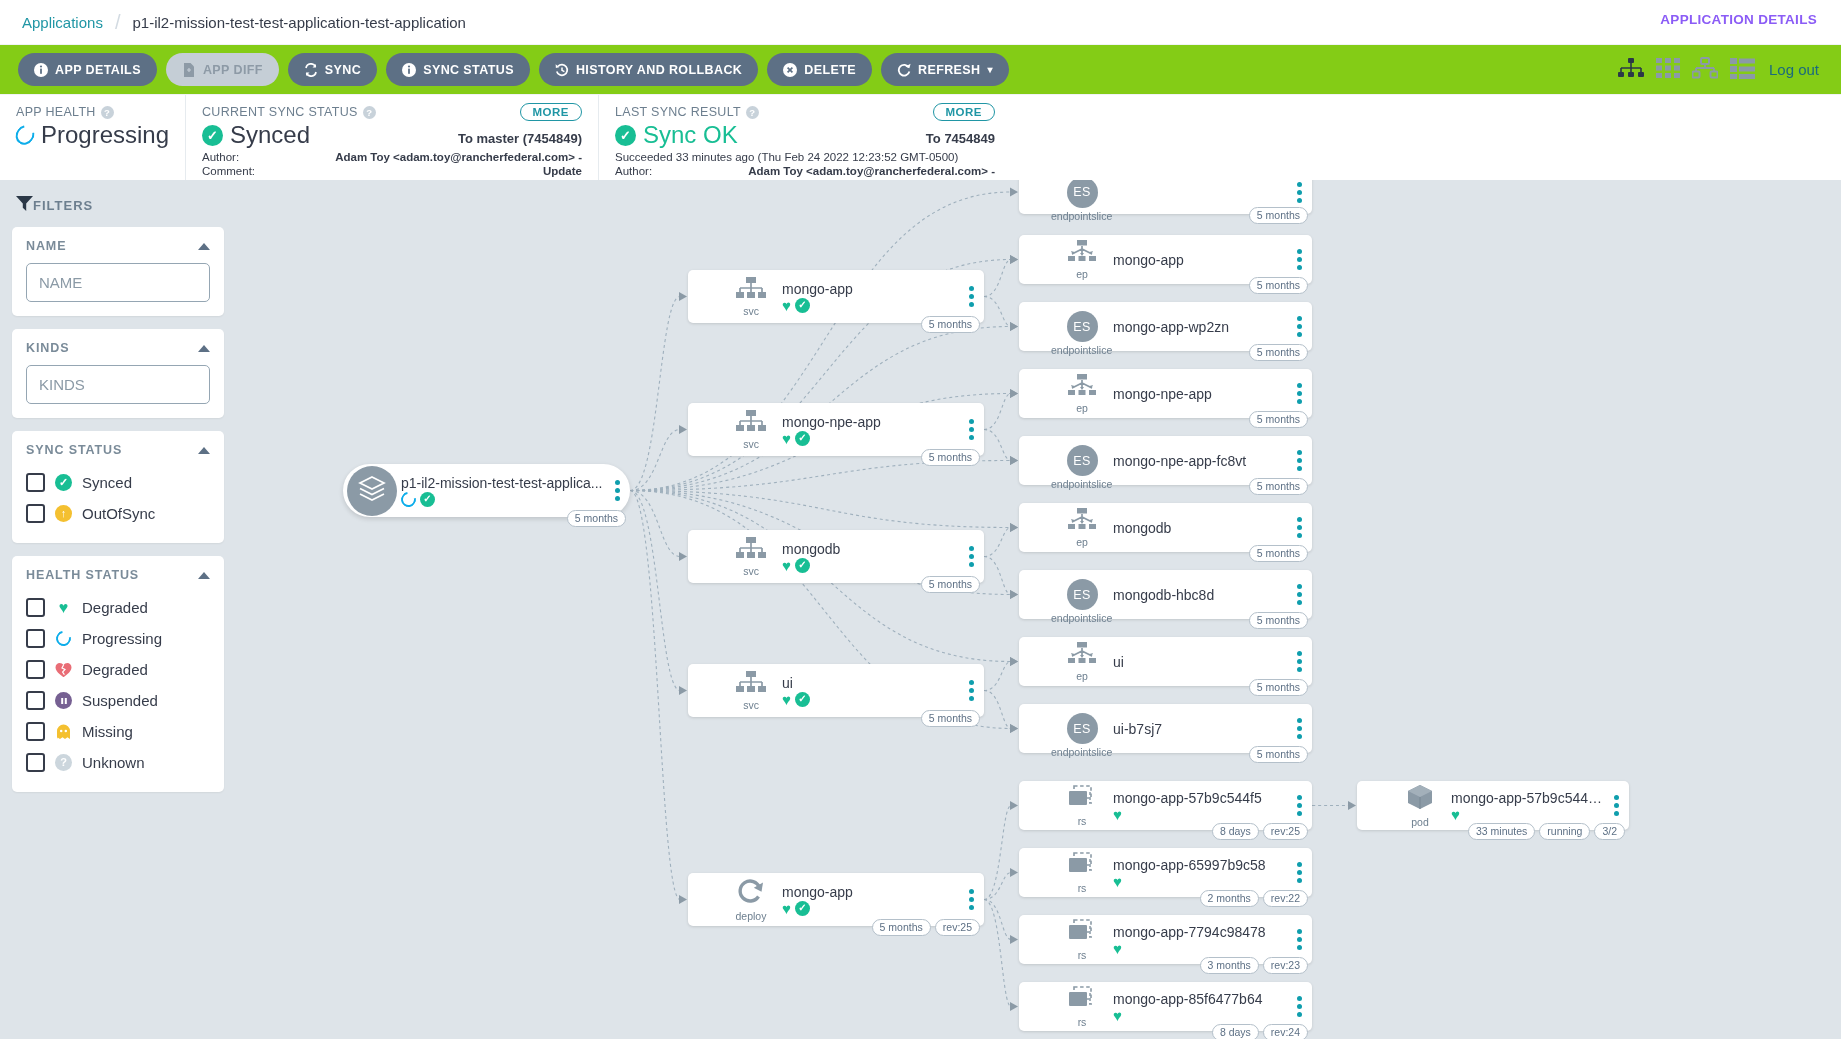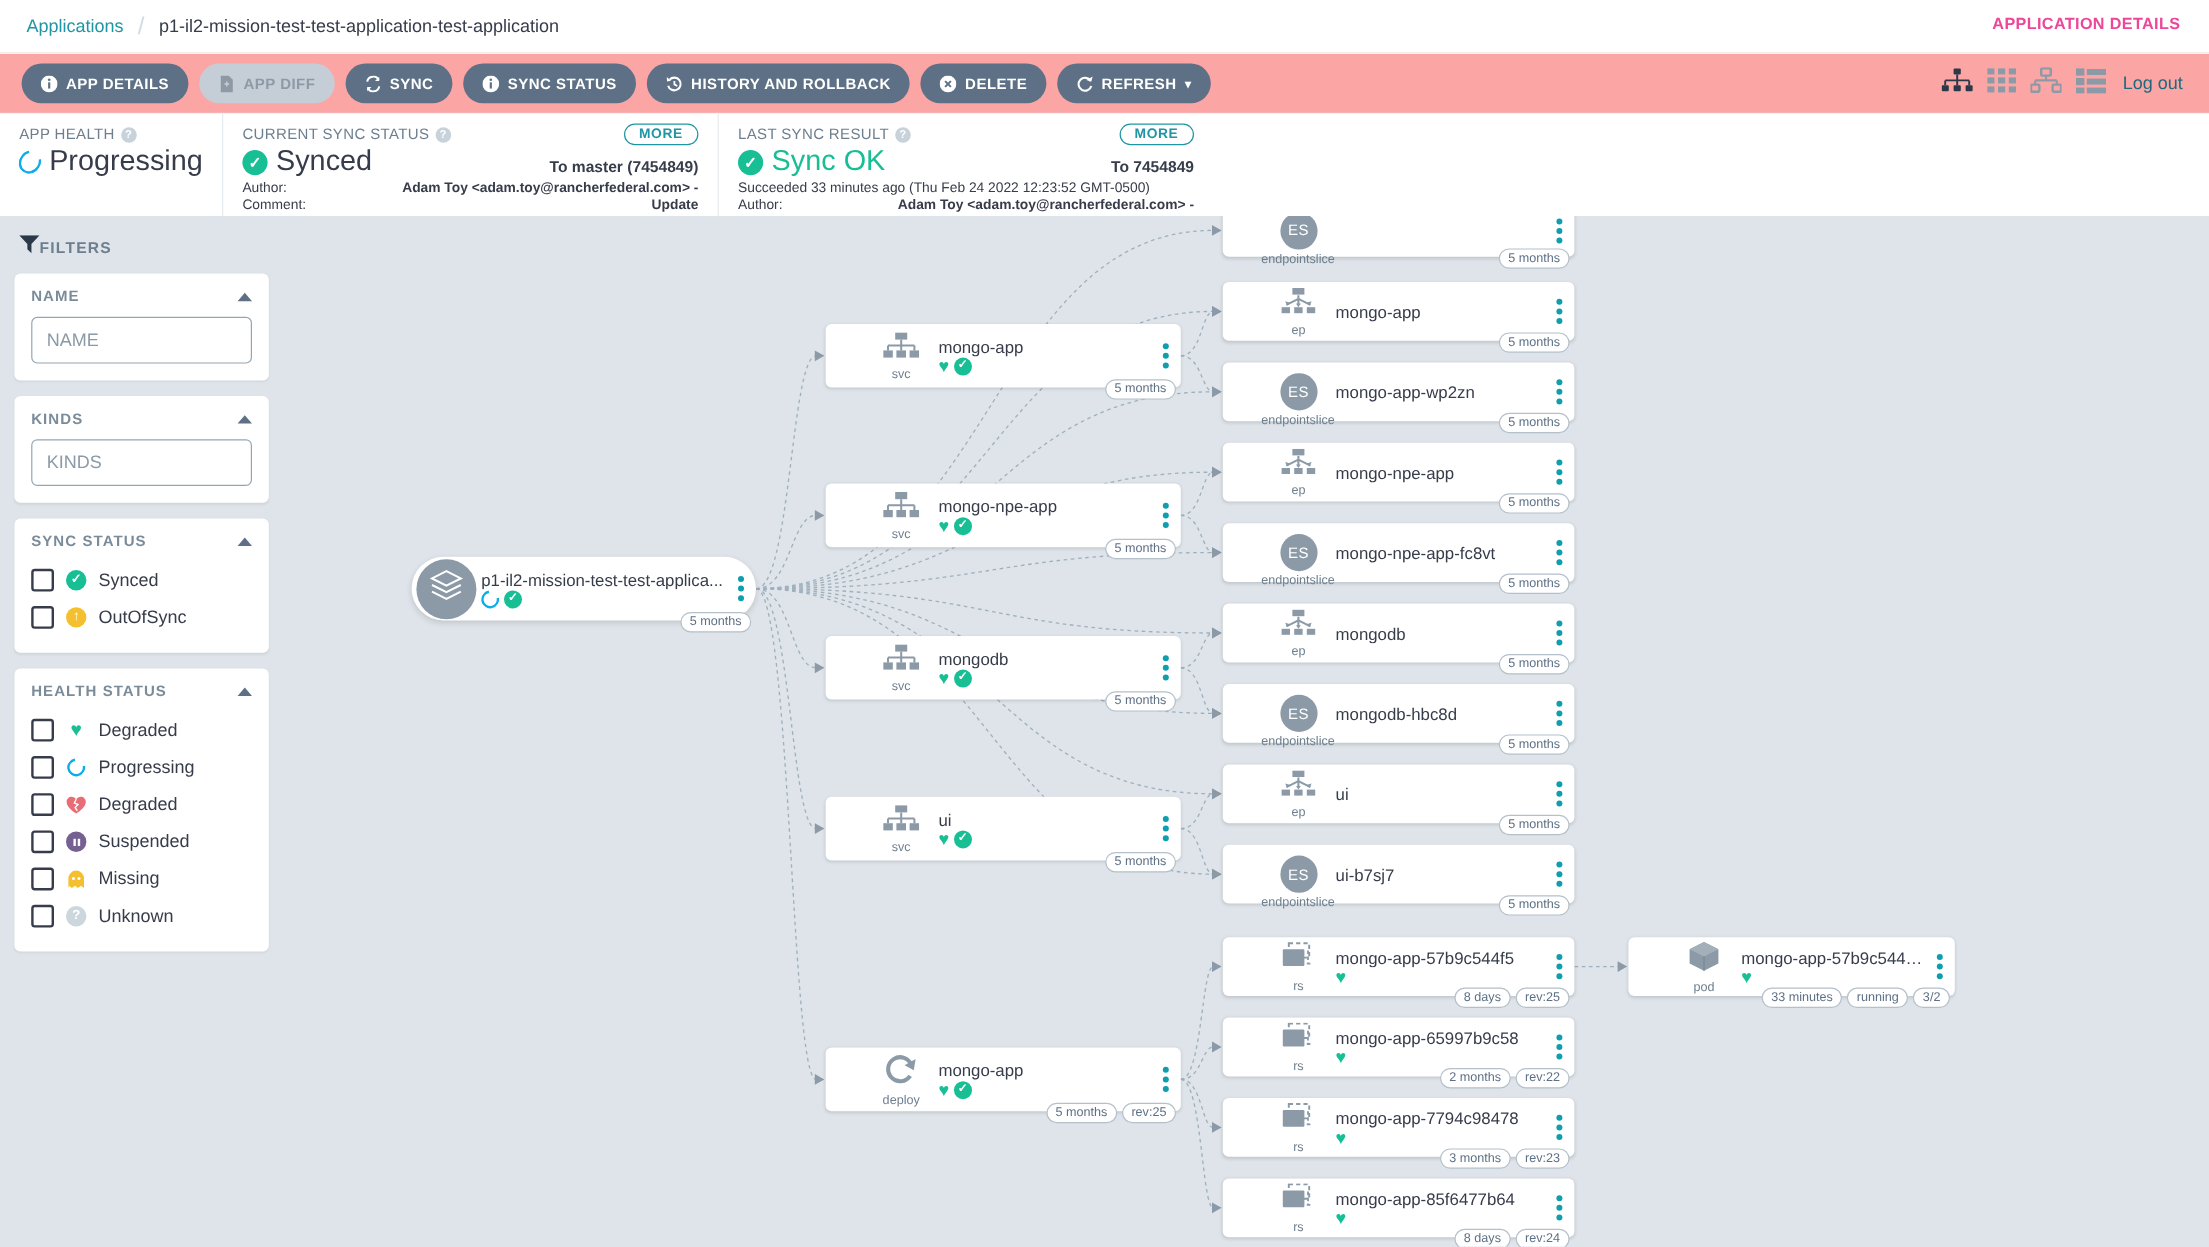--- a/index.html
+++ b/index.html
@@ -35,31 +35,31 @@
     font-weight: 300;
   }
   .crumb-current {
     color: #363c4a;
     font-size: 15px;
   }
   .app-details-right {
     position: absolute;
     right: 24px;
     top: 12px;
-    color: #ec4899;
+    color: #8b5cf6;
     font-size: 13.5px;
     font-weight: bold;
     letter-spacing: 0.3px;
     cursor: pointer;
   }
 
   
   .toolbar {
     height: 50px;
-    background: #fca5a5;
+    background: #84cc16;
     border-top: 1px solid #f0f3f5;
     display: flex;
     align-items: center;
     padding: 0 18px;
     position: relative;
   }
   .tb-btn {
     display: inline-flex;
     align-items: center;
     gap: 7px;

